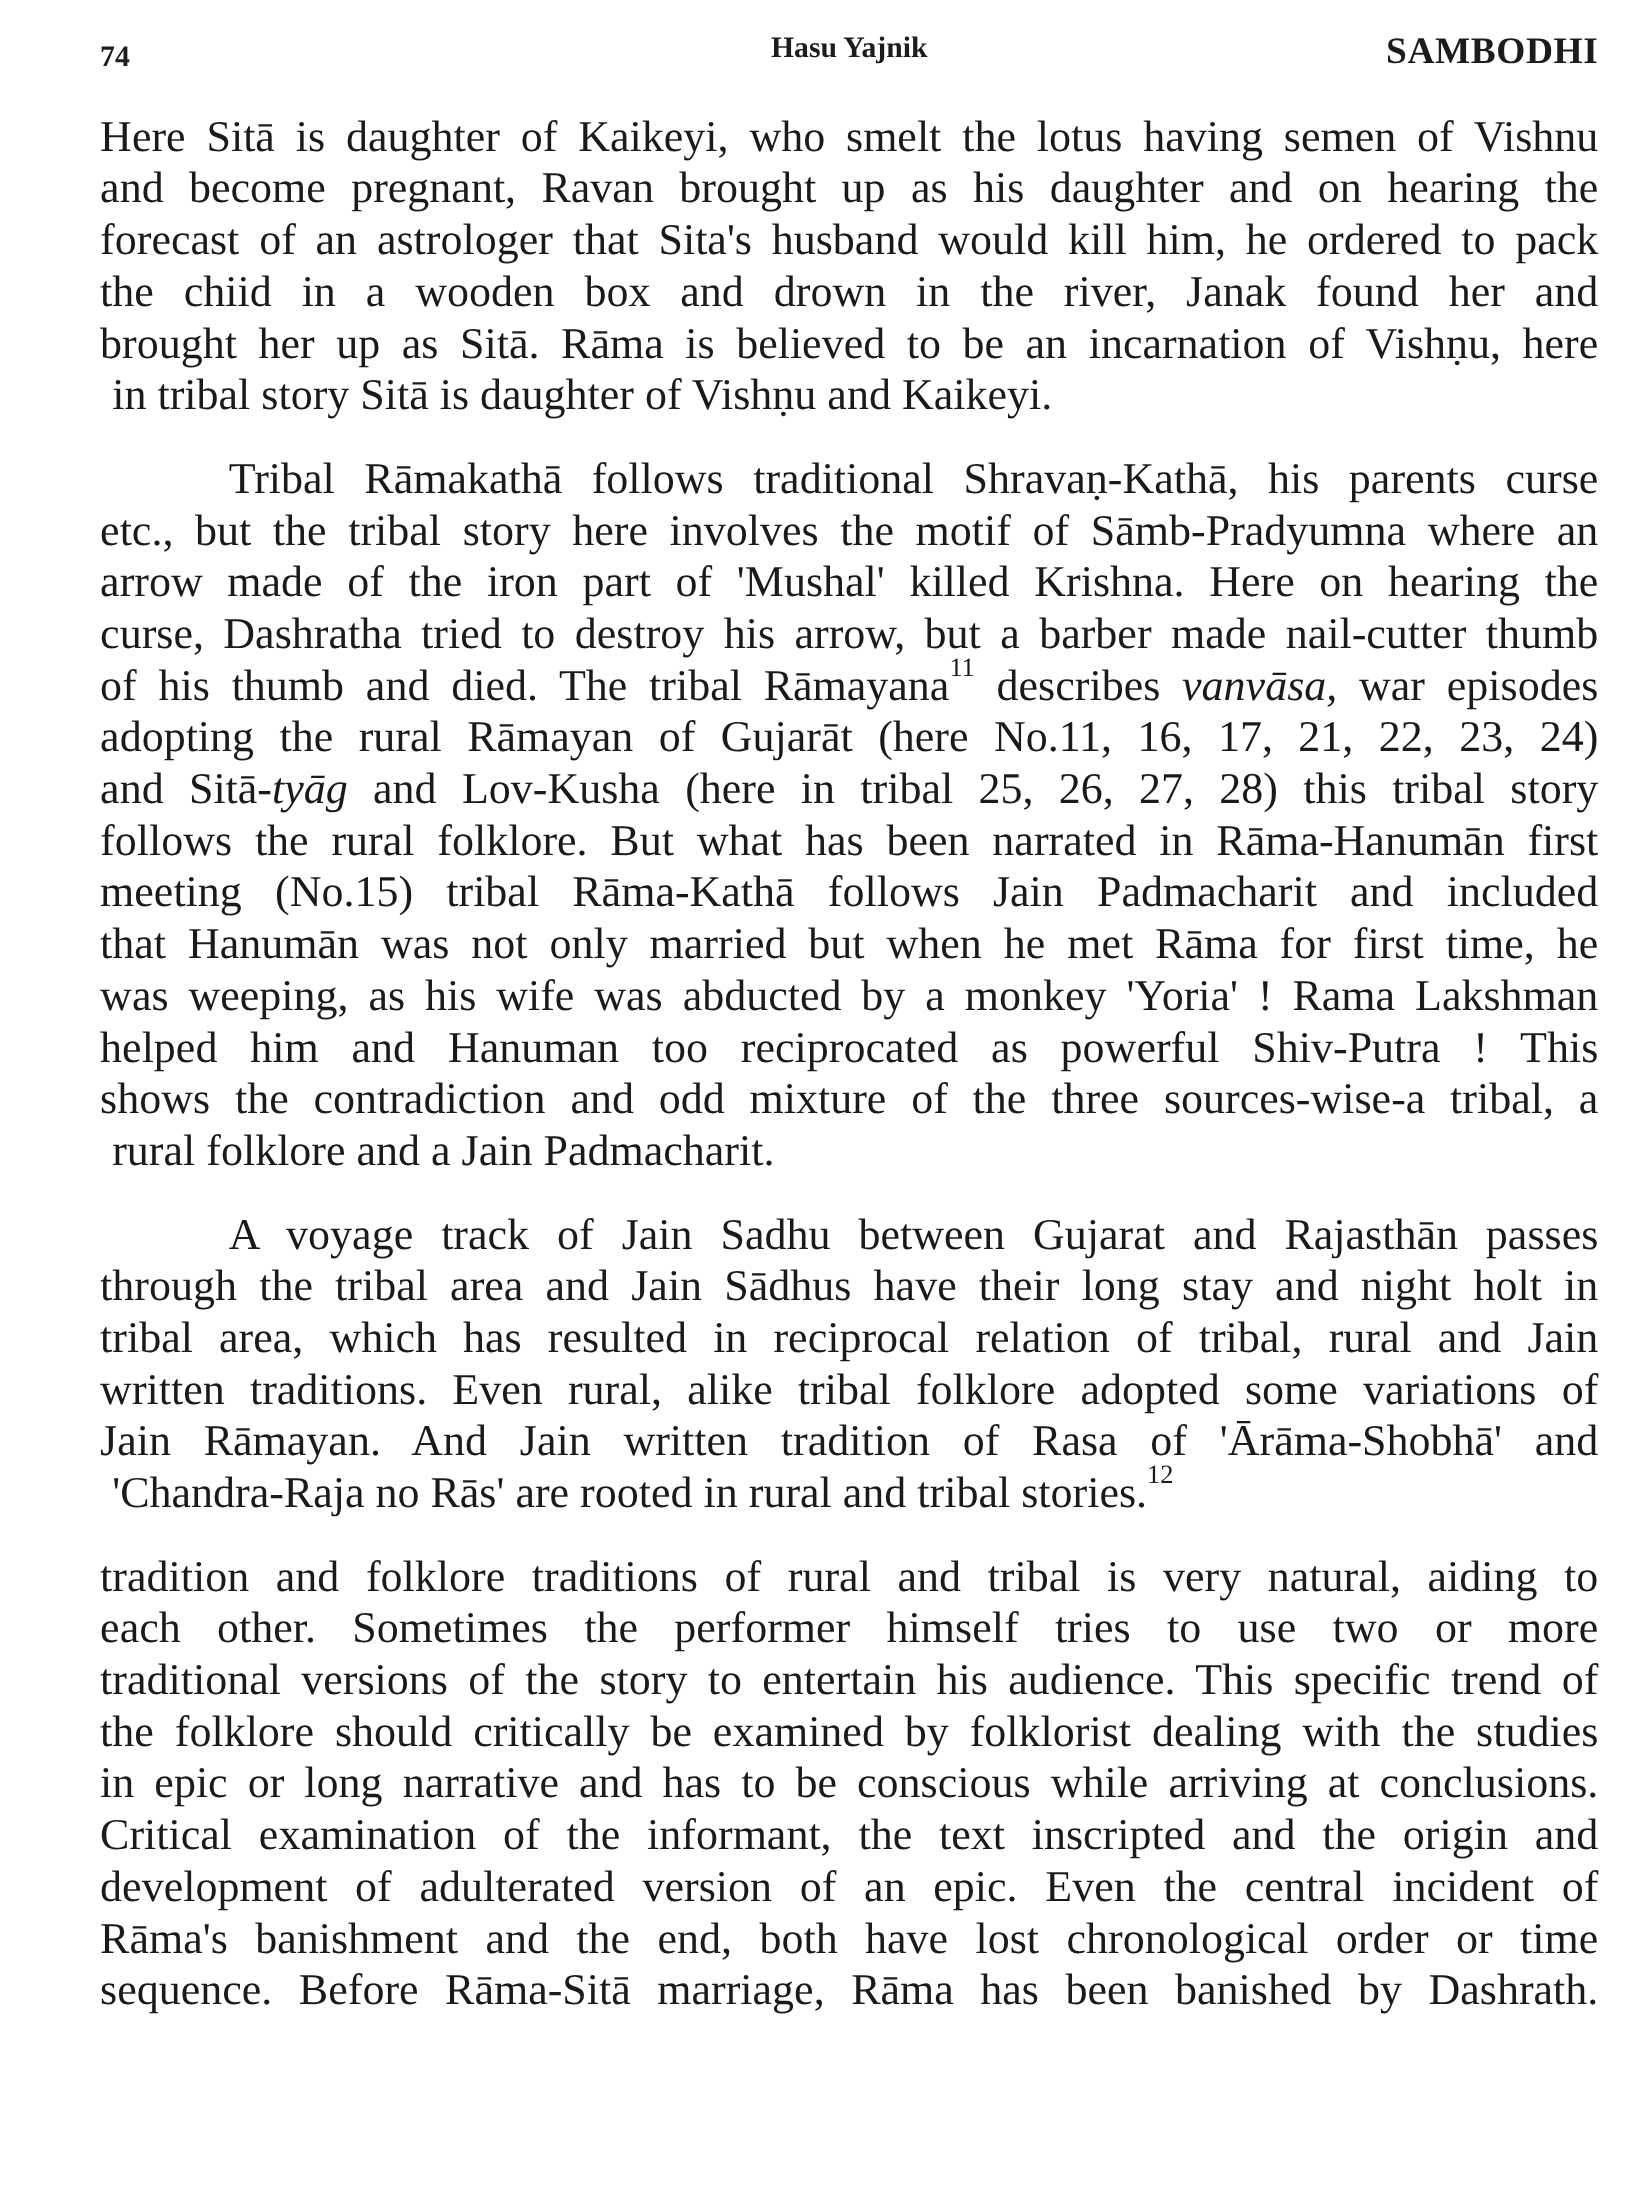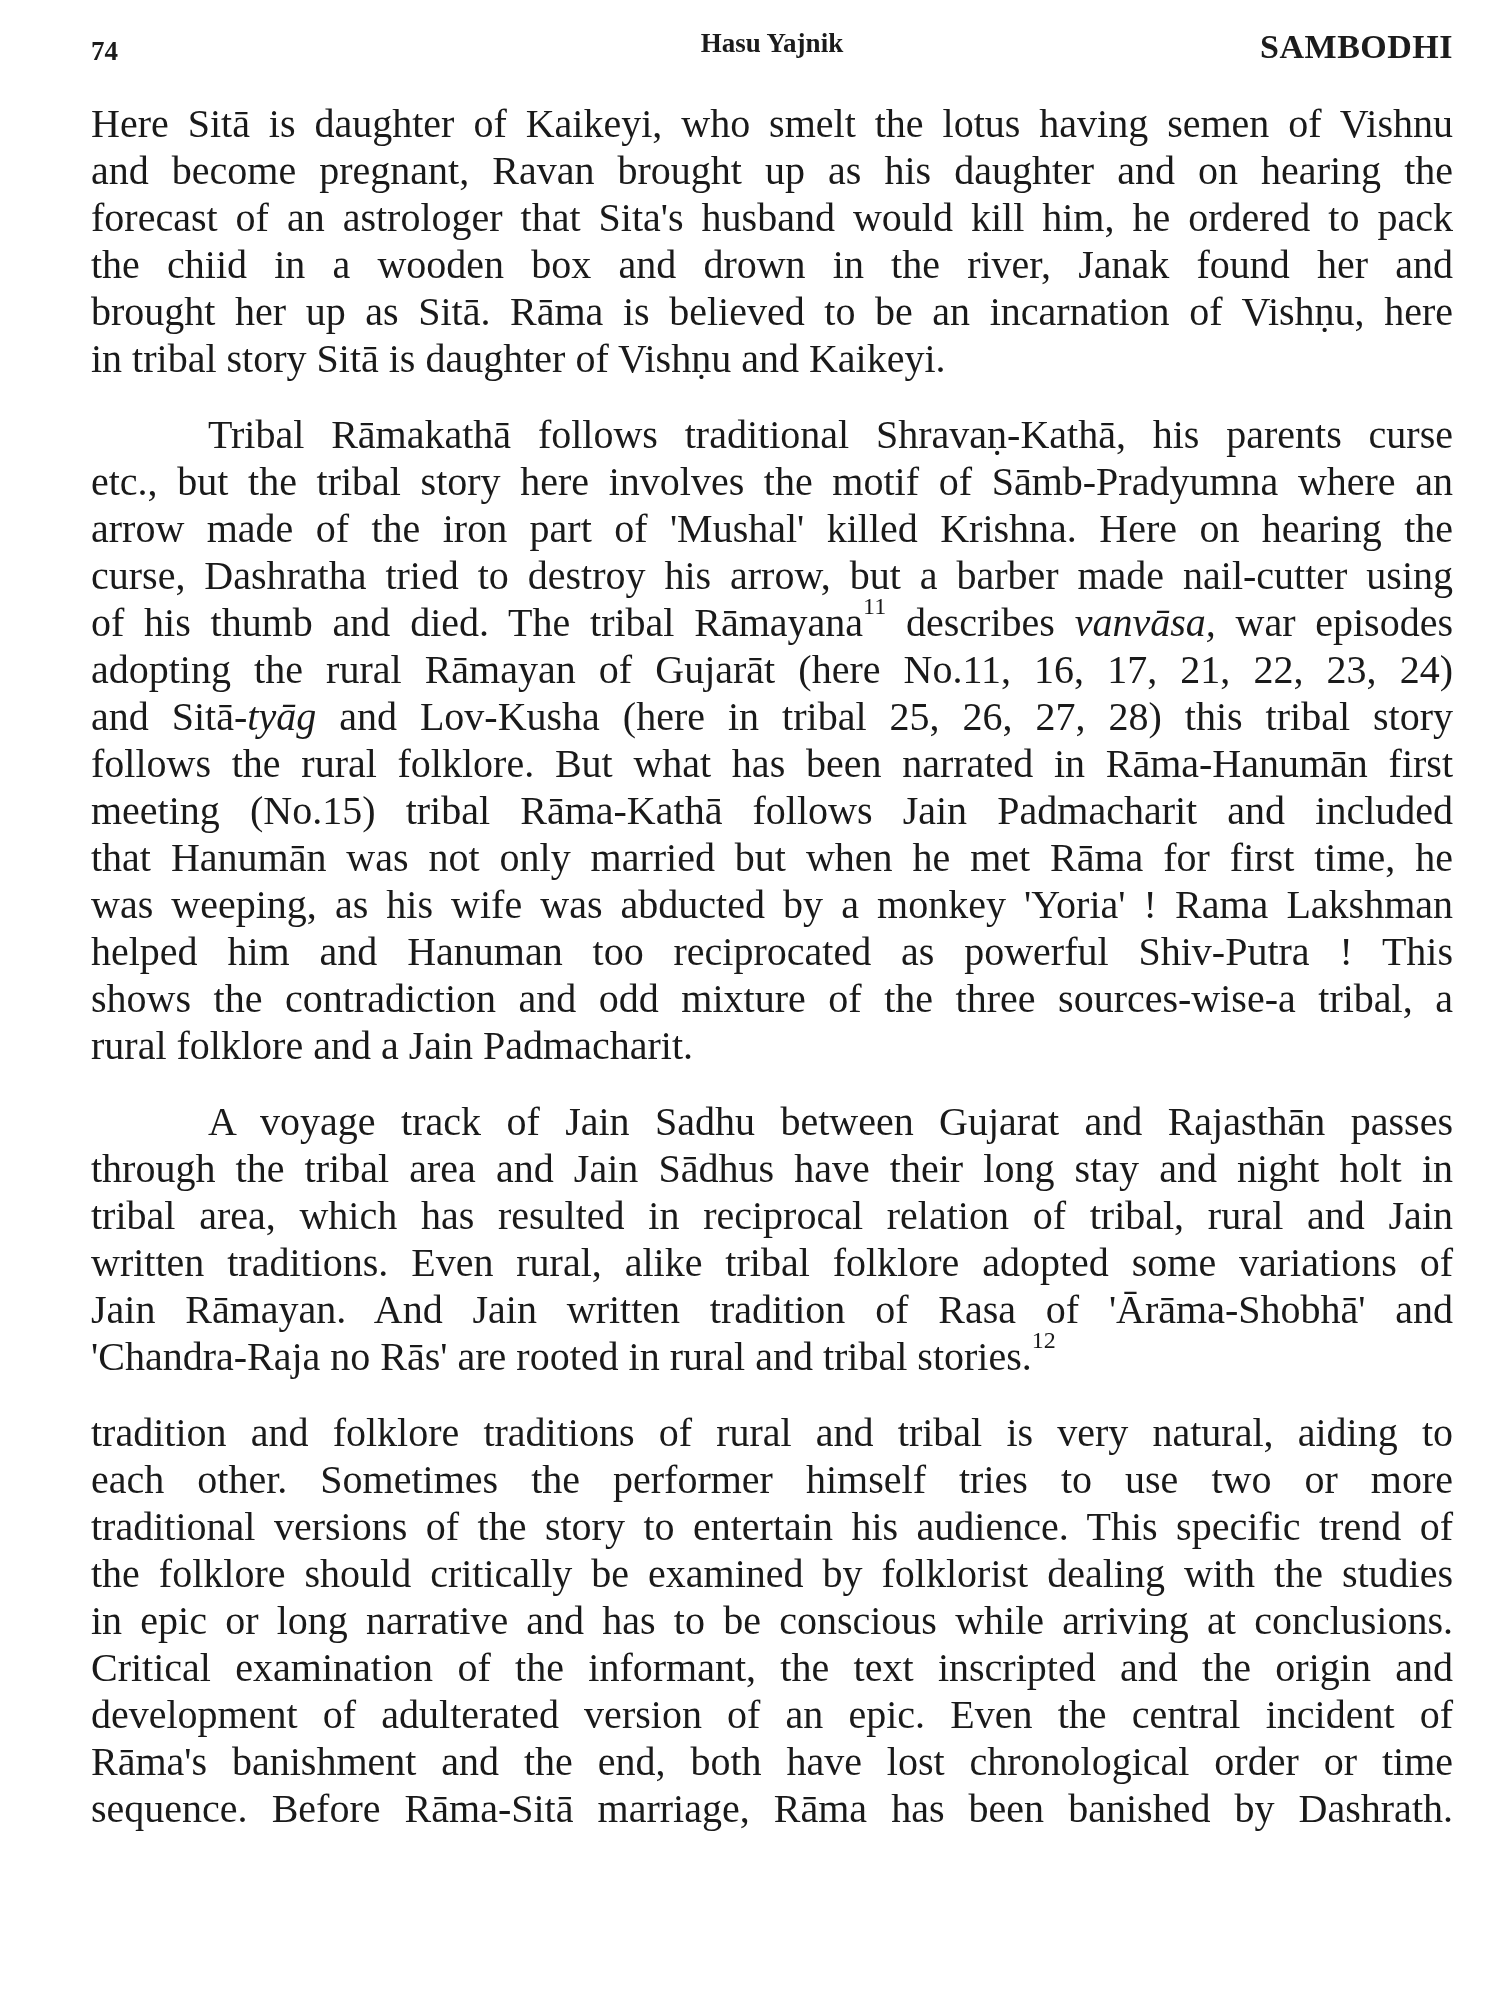--- a/index.html
+++ b/index.html
@@ -17,21 +17,21 @@
   .running-head .folio { position: absolute; left: 0; top: 8px; font-size: 27px; }
   .running-head .author { position: absolute; left: 0; right: 0; top: 0; text-align: center; font-size: 27px; }
   .running-head .journal { position: absolute; right: 0; top: 0; font-size: 34px; letter-spacing: 0.5px; }
   .body-text {
     position: absolute; left: 78px; top: 100px; width: 1362px;
     font-family: "Liberation Serif", serif;
     font-size: 40px; line-height: 47px; color: #1a1a1a;
   }
   .para { margin: 0; text-align: justify; text-align-last: left; }
   .para .line { display: block; text-align: justify; text-align-last: justify; white-space: nowrap; }
-  .para .line.last { text-align-last: left; }
+  .para .line.last { text-align-last: left; margin-left: 11px; }
   .para .line.indent { padding-left: 117px; }
   .para + .para { margin-top: 29px; }
   em { font-style: italic; }
   sup { font-size: 60%; line-height: 0; vertical-align: 0.9em; }
 </style>
 </head>
 <body>
 
 <div class="page">
 
@@ -49,21 +49,21 @@
       <span class="line">forecast of an astrologer that Sita's husband would kill him, he ordered to pack</span>
       <span class="line">the chiid in a wooden box and drown in the river, Janak found her and</span>
       <span class="line">brought her up as Sitā. Rāma is believed to be an incarnation of Vishṇu, here</span>
       <span class="line last">in tribal story Sitā is daughter of Vishṇu and Kaikeyi.</span>
     </p>
 
     <p class="para">
       <span class="line indent">Tribal Rāmakathā follows traditional Shravaṇ-Kathā, his parents curse</span>
       <span class="line">etc., but the tribal story here involves the motif of Sāmb-Pradyumna where an</span>
       <span class="line">arrow made of the iron part of 'Mushal' killed Krishna. Here on hearing the</span>
-      <span class="line">curse, Dashratha tried to destroy his arrow, but a barber made nail-cutter using</span>
+      <span class="line">curse, Dashratha tried to destroy his arrow, but a barber made nail-cutter thumb</span>
       <span class="line"><span>of his thumb and died. The tribal Rāmayana</span><sup>11</sup><span> describes </span><em>vanvāsa,</em><span> war episodes</span></span>
       <span class="line">adopting the rural Rāmayan of Gujarāt (here No.11, 16, 17, 21, 22, 23, 24)</span>
       <span class="line"><span>and Sitā-</span><em>tyāg</em><span> and Lov-Kusha (here in tribal 25, 26, 27, 28) this tribal story</span></span>
       <span class="line">follows the rural folklore. But what has been narrated in Rāma-Hanumān first</span>
       <span class="line">meeting (No.15) tribal Rāma-Kathā follows Jain Padmacharit and included</span>
       <span class="line">that Hanumān was not only married but when he met Rāma for first time, he</span>
       <span class="line">was weeping, as his wife was abducted by a monkey 'Yoria' ! Rama Lakshman</span>
       <span class="line">helped him and Hanuman too reciprocated as powerful Shiv-Putra ! This</span>
       <span class="line">shows the contradiction and odd mixture of the three sources-wise-a tribal, a</span>
       <span class="line last">rural folklore and a Jain Padmacharit.</span>

